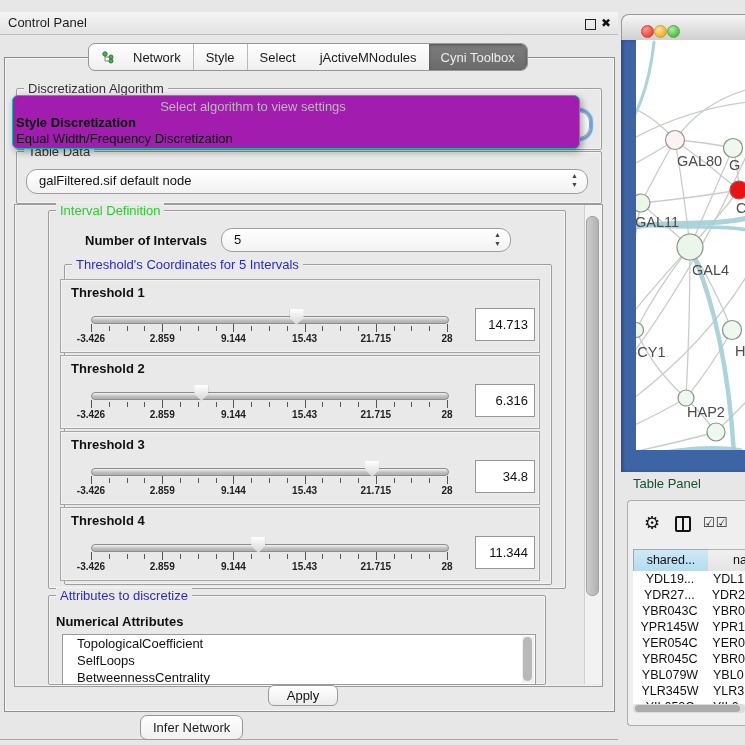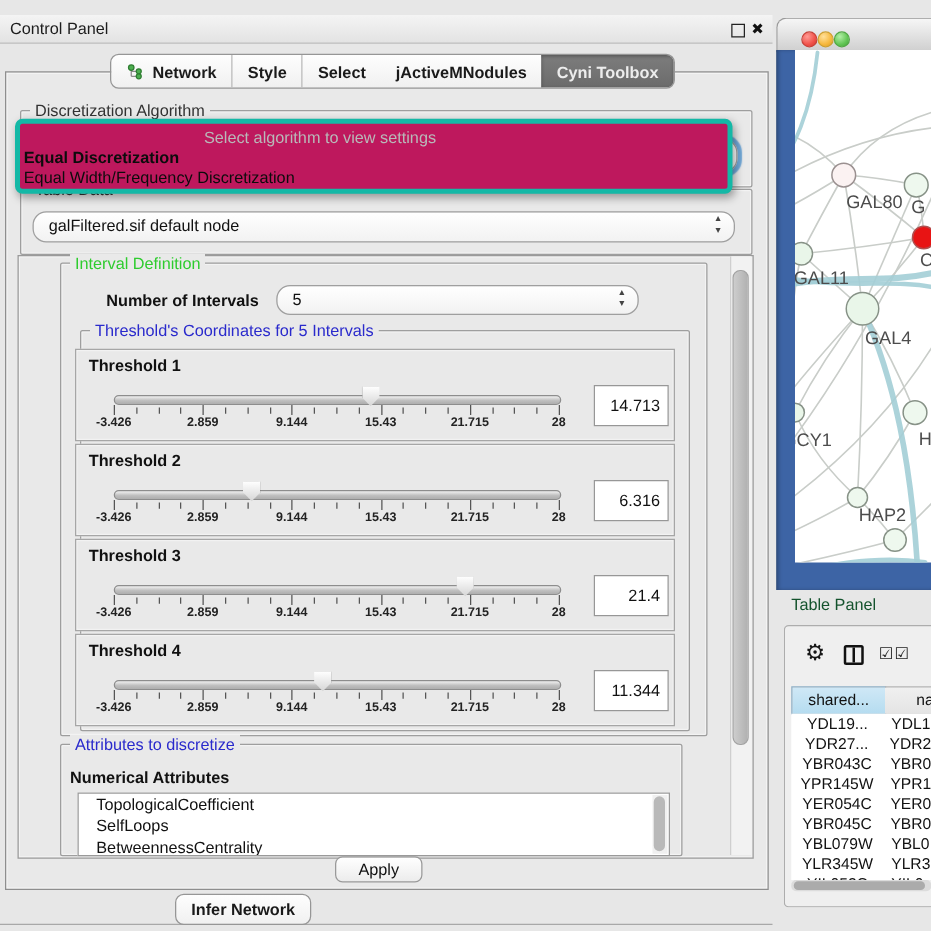--- a/index.html
+++ b/index.html
@@ -6,35 +6,35 @@
   .screen{position:relative;width:745px;height:745px;overflow:hidden;background:#e7e7e7;margin-top:12px;}
   .abs{position:absolute;}
   
   .cp-titlebar{left:0;top:0;width:618px;height:22px;background:linear-gradient(#f4f4f4,#e3e3e3);border-bottom:1px solid #bdbdbd;color:#1d1d1d;font-size:13px;line-height:22px;}
   .cp-title{position:absolute;left:8px;top:0;}
   .float-ic{position:absolute;left:585px;top:7px;width:9px;height:9px;border:1.6px solid #222;}
   .close-ic{position:absolute;left:601px;top:0px;font-size:12px;font-weight:bold;color:#111;line-height:22px;}
   .mainpanel{left:4px;top:45px;width:609px;height:653px;border:1px solid #8e8e8e;background:#e9e9e9;box-shadow:inset 0 0 0 1px #f6f6f6;}
   
   .tabstrip{height:26px;display:flex;background:linear-gradient(#fefefe,#f0f0f0);border:1px solid #969696;border-radius:7px;overflow:hidden;z-index:20;}
-  .tabstrip .tab{display:flex;align-items:center;gap:8px;padding:0 12px;font-size:13px;font-weight:700;color:#1a1a1a;white-space:nowrap;}
+  .tabstrip .tab{display:flex;align-items:center;gap:19px;padding:0 12px;font-size:13px;font-weight:400;color:#1a1a1a;white-space:nowrap;}
   .tabstrip .tab.sep{border-right:1px solid #b9b9b9;}
   .tabstrip .tab.sel{background:linear-gradient(#7d7d7d,#6b6b6b);color:#ededed;box-shadow:inset 0 1px 3px rgba(0,0,0,.35);}
   
   .group{border:1px solid #9e9e9e;border-radius:2px;background:transparent;box-shadow:inset 0 0 0 1px #f3f3f3;}
   .gtitle{position:absolute;top:-8px;left:7px;background:#e9e9e9;padding:0 4px;font-size:13px;color:#333;white-space:nowrap;}
   .gt-green{color:#2ecc2e;}
   .gt-blue{color:#2a2acc;}
   .combo{background:linear-gradient(#ffffff,#f2f2f2);border:1px solid #9f9f9f;border-radius:11px;font-size:13px;color:#111;line-height:22px;}
   .combo .cval{position:absolute;left:12px;top:0;}
   .combo .arrows,.spin .arrows{position:absolute;right:9px;top:1px;display:flex;flex-direction:column;line-height:9px;font-size:7px;color:#444;}
   .combo.focus{box-shadow:0 0 1px 3px #6fa5d4;}
   .spin{background:linear-gradient(#ffffff,#f2f2f2);border:1px solid #9f9f9f;border-radius:11px;font-size:13px;color:#111;line-height:22px;}
   
-  .popup{left:12px;top:83px;width:566px;height:52px;background:#be185d;border:4px solid #14b8a6;border-radius:6px;box-shadow:2px 3px 7px rgba(0,0,0,.35);z-index:50;font-size:13px;}
+  .popup{left:12px;top:83px;width:566px;height:52px;background:#a21caf;border:1px solid #14b8a6;border-radius:6px;box-shadow:2px 3px 7px rgba(0,0,0,.35);z-index:50;font-size:13px;}
   .popup .hint{position:absolute;left:0;top:3px;width:480px;text-align:center;color:#b9b9b9;}
   .popup .it1{position:absolute;left:3px;top:19px;font-weight:bold;color:#0c0c0c;}
   .popup .it2{position:absolute;left:3px;top:35px;color:#0c0c0c;text-align:center;}
   
   .scrollbox{left:14px;top:192px;width:587px;height:481px;border:1px solid #9a9a9a;background:#e9e9e9;box-shadow:inset 0 0 0 1px #f3f3f3;}
   .vsb-track{left:584px;top:193px;width:16px;height:479px;background:#f2f2f2;border-left:1px solid #cfcfcf;}
   .vsb-thumb{left:586px;top:204px;width:11px;height:378px;border-radius:6px;background:linear-gradient(90deg,#cdcdcd,#b1b1b1);border:1px solid #a2a2a2;}
   .thpanel{border:1px solid #a6a6a6;background:#e9e9e9;box-shadow:inset 0 0 0 1px #f2f2f2;}
   .thlabel{position:absolute;left:10px;top:5px;font-size:13px;font-weight:bold;color:#111;}
   .track{position:absolute;left:30px;top:36px;width:356px;height:6px;border:1px solid #8d8d8d;border-radius:4px;background:linear-gradient(#f2f2f2,#c0c0c0 55%,#aeaeae);}
@@ -110,21 +110,21 @@
   </div>
   <div class="abs combo focus" style="left:24px;top:99px;width:564px;height:25px;z-index:5">
     <span class="arrows">
         <span>▲</span>
         <span>▼</span>
       </span>
   </div>
 
   <div class="abs popup">
     <div class="hint">Select algorithm to view settings</div>
-    <div class="it1">Equal Discretization</div>
+    <div class="it1">Style Discretization</div>
     <div class="it2">Equal Width/Frequency Discretization</div>
   </div>
 
   <div class="abs group" style="left:16px;top:139px;width:584px;height:51px">
     <span class="gtitle">Table Data</span>
   </div>
   <div class="abs combo" style="left:26px;top:157px;width:560px;height:23px">
     <span class="cval">galFiltered.sif default node</span>
     <span class="arrows">
         <span>▲</span>
@@ -242,21 +242,21 @@
         <span class="tick" style="left:350.4px;top:46px;height:5px"></span>
         <span class="tick" style="left:368.2px;top:46px;height:5px"></span>
         <span class="tick" style="left:386.0px;top:44px;height:8px"></span>
         <span class="ticklab" style="left:-2.0px">-3.426</span>
         <span class="ticklab" style="left:69.2px">2.859</span>
         <span class="ticklab" style="left:140.4px">9.144</span>
         <span class="ticklab" style="left:211.6px">15.43</span>
         <span class="ticklab" style="left:282.8px">21.715</span>
         <span class="ticklab" style="left:354.0px">28</span>
         <span class="thumb" style="left:304.2px"></span>
-        <span class="valbox">21.4</span>
+        <span class="valbox">34.8</span>
       </div>
       <div class="abs thpanel" style="left: 60px; top: 495px; width: 478px; height: 72px;">
         <span class="thlabel">Threshold 4</span>
         <span class="track"></span>
         <span class="tick" style="left:30.0px;top:44px;height:8px"></span>
         <span class="tick" style="left:47.8px;top:46px;height:5px"></span>
         <span class="tick" style="left:65.6px;top:46px;height:5px"></span>
         <span class="tick" style="left:83.4px;top:46px;height:5px"></span>
         <span class="tick" style="left:101.2px;top:44px;height:8px"></span>
         <span class="tick" style="left:119.0px;top:46px;height:5px"></span>

